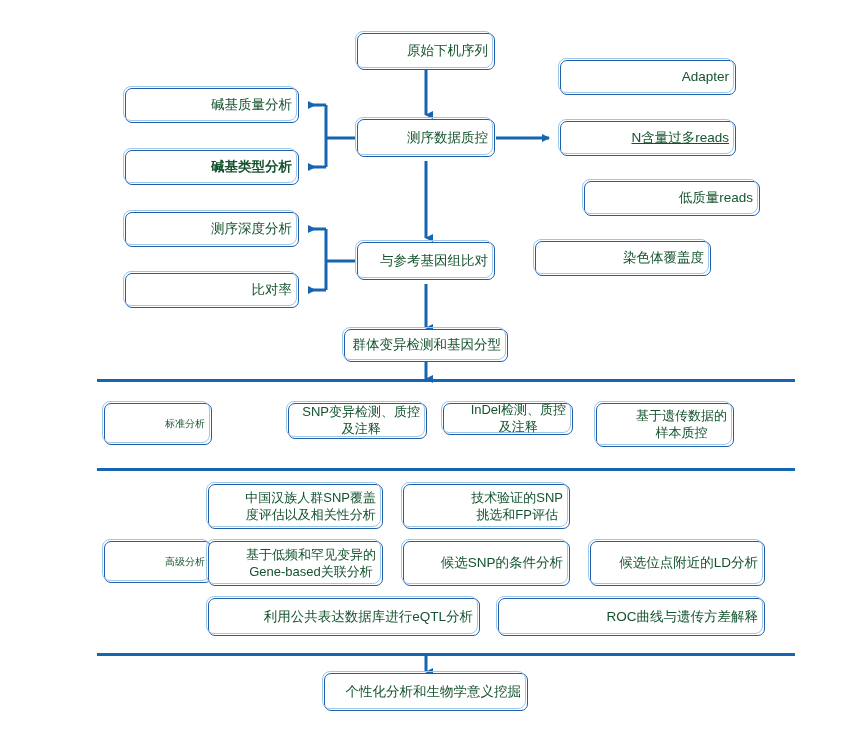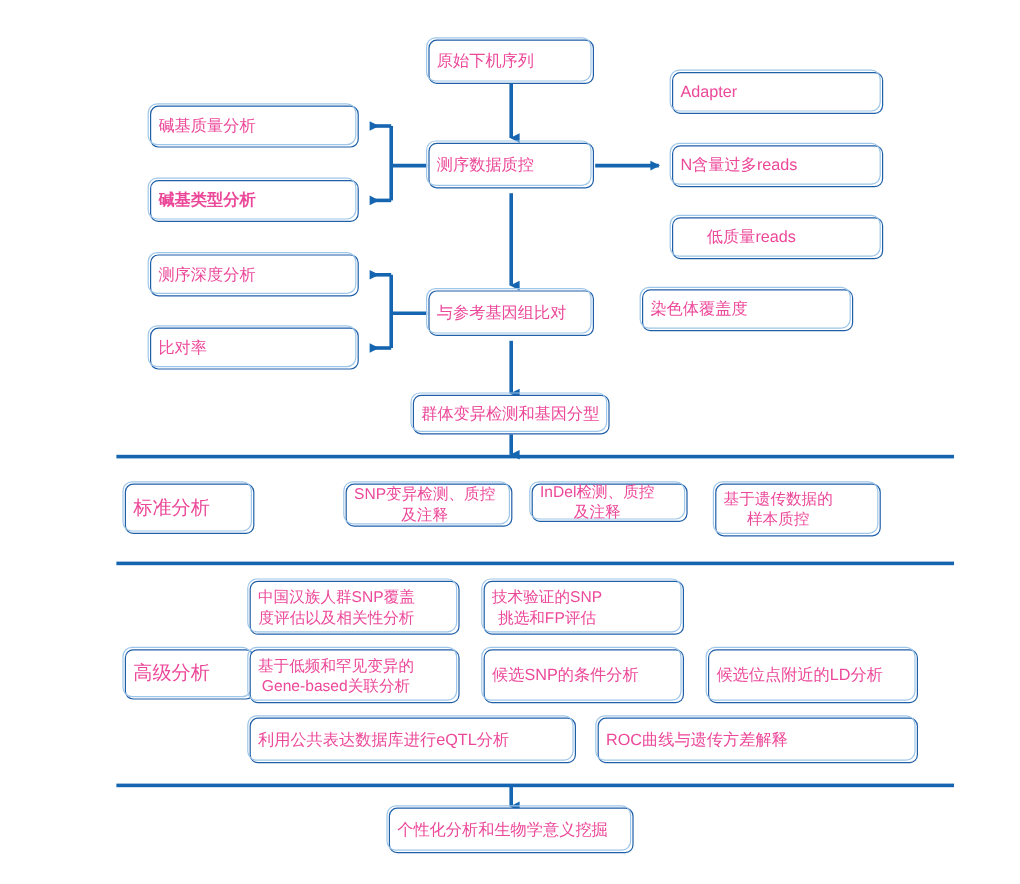--- a/index.html
+++ b/index.html
@@ -17,41 +17,41 @@
 
   
   .node{
     position:absolute;
     box-sizing:border-box;
     border:1px solid #1f5fa8;
     border-radius:7px;
     background:#ffffff;
     display:flex;
     align-items:center;
-    justify-content:flex-start;
+    justify-content:flex-end;
     text-align:center;
-    color:#ec4899;
+    color:#14532d;
     font-size:13.5px;
     line-height:1.25;
     z-index:3;
   }
   
   .node::before{
     content:"";
     position:absolute;
     left:-3px;top:-3px;right:1px;bottom:1px;
     border:1px solid #9fc6e8;
     border-radius:8px;
     pointer-events:none;
     z-index:-1;
   }
   .node .lbl{display:block;padding:0 6px;white-space:pre-line;}
 
   .node.two-line{font-size:13px;line-height:1.3;}
-  .node.small{font-size:16px;}
+  .node.small{font-size:10px;}
 
   
   .rule{
     position:absolute;
     height:3px;
     background:#1565b0;
     z-index:2;
   }
 </style>
 </head>
@@ -115,25 +115,25 @@
   </div>
 
   <div class="node" style="left:125px;top:150px;width:174px;height:35px;font-weight:bold;">
     <span class="lbl">碱基类型分析</span>
   </div>
 
   <div class="node" style="left:560px;top:60px;width:176px;height:35px;">
     <span class="lbl">Adapter</span>
   </div>
 
-  <div class="node" style="left:560px;top:121px;width:176px;height:35px;">
+  <div class="node" style="left:560px;top:121px;width:176px;height:35px;text-decoration:underline;">
     <span class="lbl">N含量过多reads</span>
   </div>
 
-  <div class="node" style="left:560px;top:181px;width:176px;height:35px;padding-left:22px;">
+  <div class="node" style="left:584px;top:181px;width:176px;height:35px;padding-left:22px;">
     <span class="lbl">低质量reads</span>
   </div>
 
   <div class="node" style="left:535px;top:241px;width:176px;height:35px;">
     <span class="lbl">染色体覆盖度</span>
   </div>
 
   <div class="node" style="left:357px;top:242px;width:138px;height:38px;">
     <span class="lbl">与参考基因组比对</span>
   </div>

